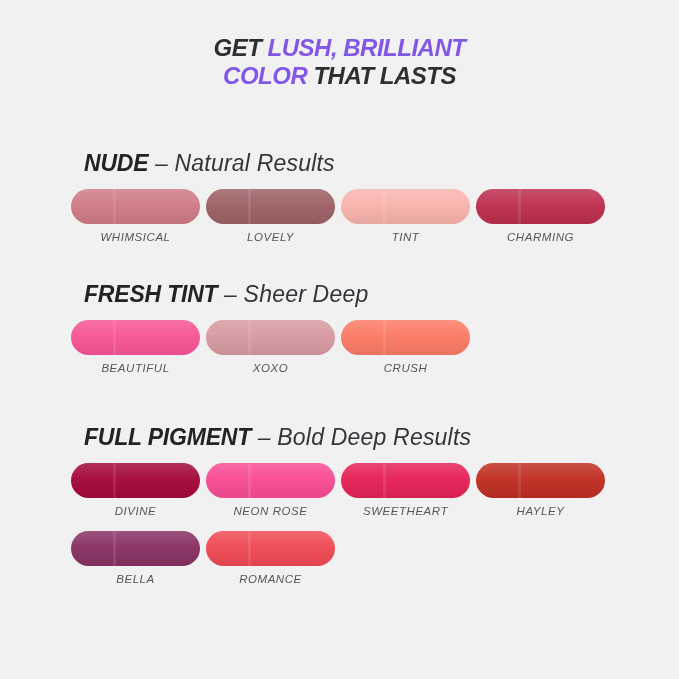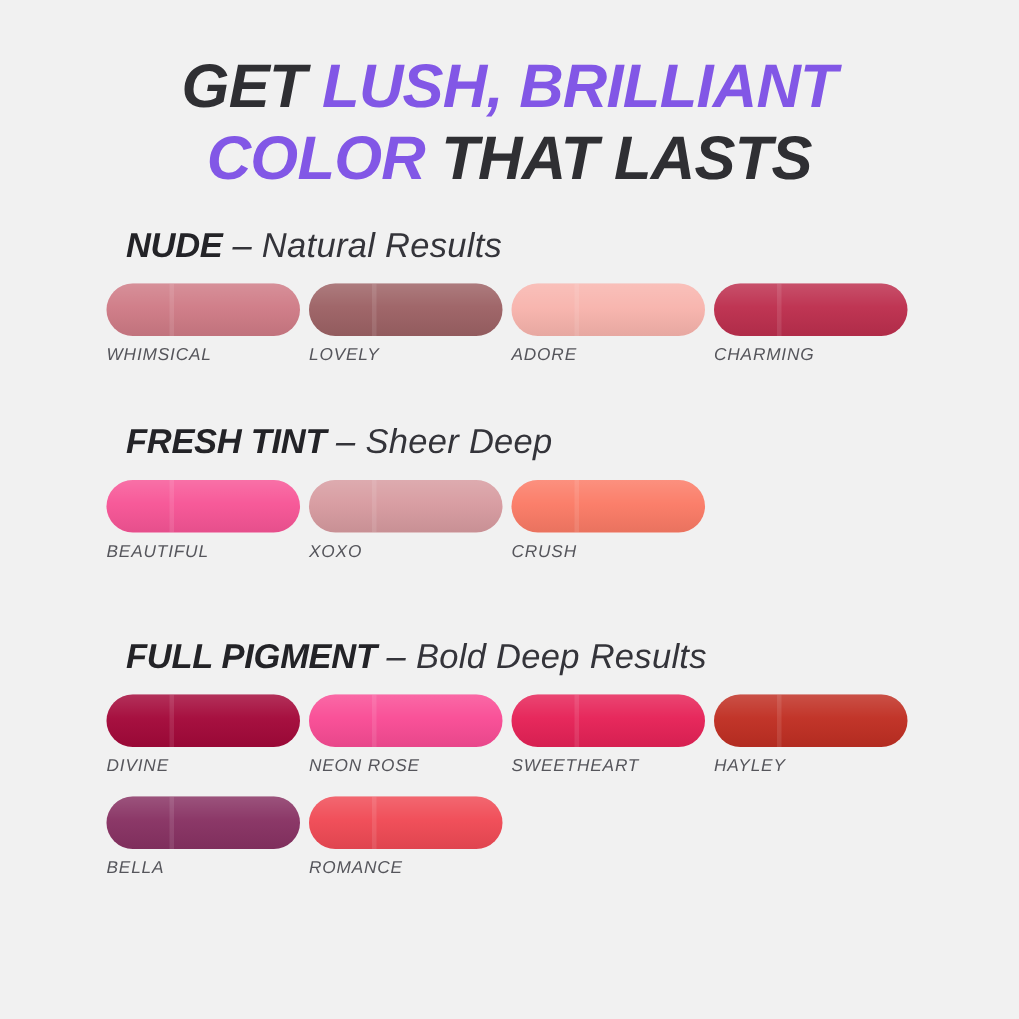--- a/index.html
+++ b/index.html
@@ -23,21 +23,21 @@
   }
 
   
   .headline {
     text-align: center;
     padding-top: 34px;
     line-height: 1.16;
     letter-spacing: -0.5px;
   }
   .headline-line {
-    font-size: 41px;
+    font-size: 24px;
     font-weight: 700;
     font-style: italic;
     color: #2f2f33;
     white-space: nowrap;
   }
   .hl-accent {
     color: #8257e6;
   }
 
   
@@ -63,20 +63,21 @@
     font-weight: 300;
     font-style: italic;
     color: #34343a;
     letter-spacing: 0.2px;
   }
 
   
   .swatch-row {
     position: relative;
     height: 68px;
+    text-align: center;
   }
   .swatch-cell {
     position: absolute;
     top: 0;
     width: 129px;
   }
   .swatch-chip {
     width: 129px;
     height: 35px;
     border-radius: 18px;
@@ -132,21 +133,21 @@
           <div class="swatch-cell col-0">
             <div class="swatch-chip" style="background: rgb(207, 123, 134);"></div>
             <div class="swatch-label">WHIMSICAL</div>
           </div>
           <div class="swatch-cell col-1">
             <div class="swatch-chip" style="background: rgb(157, 98, 101);"></div>
             <div class="swatch-label">LOVELY</div>
           </div>
           <div class="swatch-cell col-2">
             <div class="swatch-chip" style="background: rgb(248, 180, 173);"></div>
-            <div class="swatch-label">ADORE</div>
+            <div class="swatch-label">TINT</div>
           </div>
           <div class="swatch-cell col-3">
             <div class="swatch-chip" style="background: rgb(189, 47, 78);"></div>
             <div class="swatch-label">CHARMING</div>
           </div>
         </div>
       </div>
       <div class="section" style="top: 281px;">
         <div class="section-header"><span class="sec-name">FRESH TINT</span><span class="sec-sub"> – Sheer Deep</span></div>
         <div class="swatch-row">

